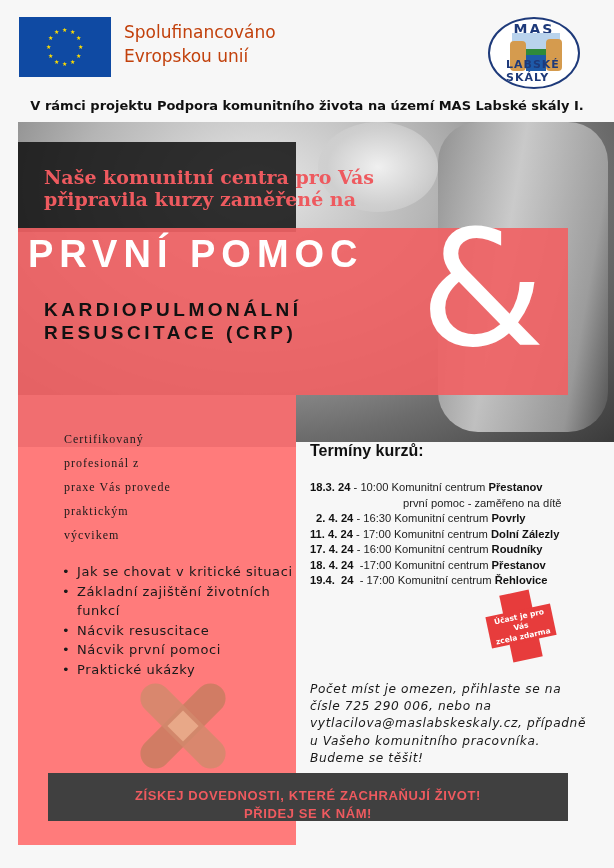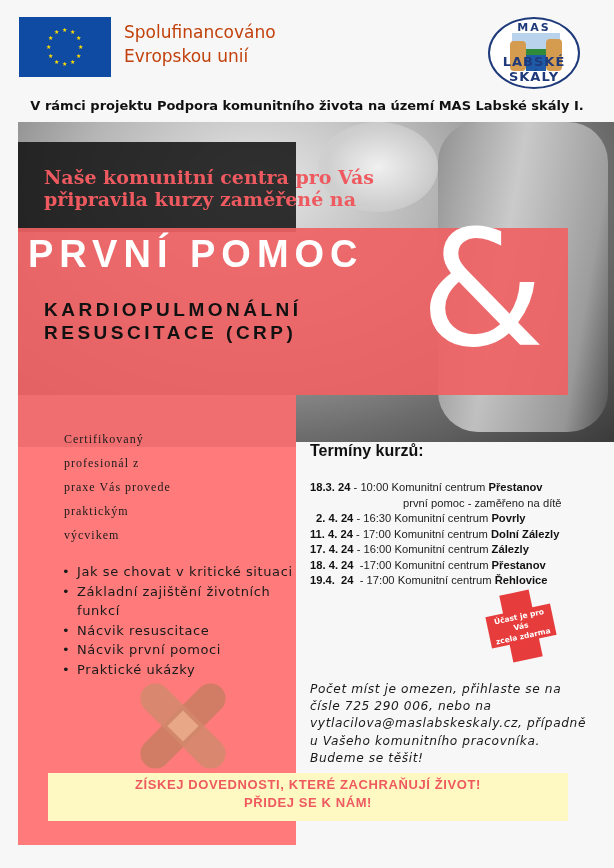--- a/index.html
+++ b/index.html
@@ -9,22 +9,22 @@
   .header { position: absolute; left: 0; top: 0; width: 614px; height: 122px; background: #f7f7f7; }
   .eu-flag { position: absolute; left: 19px; top: 17px; width: 92px; height: 60px; background: #0f4aa3; }
   .eu-flag .star { position: absolute; color: #ffdd00; font-size: 6px; line-height: 6px; }
   .eu-text { position: absolute; left: 124px; top: 20px; font-family: "DejaVu Sans", sans-serif; font-size: 17px; line-height: 24px; color: #c2410c; }
   .mas-logo { position: absolute; left: 488px; top: 17px; width: 92px; height: 72px; border: 2px solid #1e3a7a; border-radius: 50%; background: #fff; overflow: hidden; }
   .mas-logo .sky { position: absolute; left: 22px; top: 14px; width: 48px; height: 28px; background: #b9d3ec; }
   .mas-logo .rock1 { position: absolute; left: 20px; top: 22px; width: 16px; height: 30px; background: #d59b4e; border-radius: 4px; }
   .mas-logo .rock2 { position: absolute; left: 56px; top: 20px; width: 16px; height: 32px; background: #d59b4e; border-radius: 4px; }
   .mas-logo .water { position: absolute; left: 36px; top: 36px; width: 20px; height: 16px; background: #1e5aa8; }
   .mas-logo .trees { position: absolute; left: 30px; top: 30px; width: 32px; height: 8px; background: #2f8a3a; }
-  .mas-logo .t1 { position: absolute; top: 2px; left: 0; width: 100%; text-align: center; font-size: 11px; font-weight: bold; color: #1e3a7a; letter-spacing: 2px; }
-  .mas-logo .t2 { position: absolute; bottom: 3px; left: 0; width: 100%; text-align: center; font-size: 13px; font-weight: bold; color: #1e3a7a; letter-spacing: 1px; }
+  .mas-logo .t1 { position: absolute; top: 2px; left: 0; width: 100%; text-align: center; font-size: 14px; font-weight: bold; color: #1e3a7a; letter-spacing: 2px; }
+  .mas-logo .t2 { position: absolute; bottom: 3px; left: 16px; width: 100%; font-size: 11px; font-weight: bold; color: #1e3a7a; letter-spacing: 1px; }
   .project-line { position: absolute; left: 0; top: 98px; width: 614px; text-align: center; font-size: 13px; font-weight: bold; color: #111; }
 
   .photo { position: absolute; left: 18px; top: 122px; width: 596px; height: 320px;
            background: radial-gradient(ellipse at 40% 20%, #e8e8e8 0%, #b5b5b5 35%, #6c6c6c 70%, #3a3a3a 100%); }
   .photo .face { position: absolute; left: 300px; top: 0px; width: 120px; height: 90px; background: radial-gradient(ellipse at center, #f0f0f0 0%, #cfcfcf 60%, transparent 100%); border-radius: 50%; }
   .photo .arm { position: absolute; left: 420px; top: 0; width: 170px; height: 310px; background: linear-gradient(100deg, #8a8a8a, #d8d8d8 40%, #a9a9a9 80%, #555); border-radius: 40px; opacity: .8; }
 
   .dark-box { position: absolute; left: 18px; top: 142px; width: 278px; height: 90px; background: rgba(15,15,15,0.85); }
   .intro { position: absolute; left: 44px; top: 166px; width: 380px; font-family: "DejaVu Serif", serif; font-weight: bold; font-size: 19px; line-height: 22px; color: #ee5a5f; }
 
@@ -51,21 +51,21 @@
   .schedule .row { font-family: "Liberation Sans", sans-serif; font-size: 11.2px; line-height: 15.5px; color: #222; white-space: nowrap; }
   .schedule .row b { color: #111; }
   .schedule .note { padding-left: 93px; }
   .free-cross { position: absolute; left: 488px; top: 602px; width: 66px; height: 48px; transform: rotate(-12deg); }
   .free-cross .v { position: absolute; left: 18px; top: -10px; width: 30px; height: 68px; background: #e73c3c; }
   .free-cross .h { position: absolute; left: 0; top: 8px; width: 66px; height: 32px; background: #e73c3c; }
   .free-cross .lbl { position: absolute; left: 0; top: 10px; width: 66px; text-align: center; font-size: 7.5px; line-height: 10px; color: #fff; font-weight: bold; }
 
   .contact { position: absolute; left: 310px; top: 660px; width: 300px; font-family: "DejaVu Sans", sans-serif; font-style: italic; font-size: 12.2px; line-height: 17.2px; color: #1a1a1a; letter-spacing: .6px; margin-top: 21px; }
 
-  .cta { position: absolute; left: 48px; top: 773px; width: 520px; height: 48px; background: #fef9c3; text-align: center; padding-top: 3px; }
+  .cta { position: absolute; left: 48px; top: 773px; width: 520px; height: 48px; background: #404040; text-align: center; padding-top: 14px; }
   .cta div { font-family: "Liberation Sans", sans-serif; font-weight: bold; font-size: 13px; line-height: 18px; letter-spacing: .6px; color: #ee5a5f; }
 </style>
 </head>
 <body>
 
 <div class="header">
   <div class="eu-flag">
     <span class="star" style="left:43px;top:10px">★</span>
     <span class="star" style="left:51px;top:12px">★</span>
     <span class="star" style="left:57px;top:18px">★</span>
@@ -137,21 +137,21 @@
     <div class="pad"></div>
 </div>
 
 <div class="right-box"></div>
 <div class="terms-title">Termíny kurzů:</div>
 <div class="schedule">
   <div class="row"><b>18.3. 24</b><span> - 10:00 Komunitní centrum </span><b>Přestanov</b></div>
   <div class="row note"><span>první pomoc - zaměřeno na dítě</span></div>
   <div class="row" style="padding-left:6px"><b>  2. 4. 24</b><span> - 16:30 Komunitní centrum </span><b>Povrly</b></div>
   <div class="row"><b>11. 4. 24</b><span> - 17:00 Komunitní centrum </span><b>Dolní Zálezly</b></div>
-  <div class="row"><b>17. 4. 24</b><span> - 16:00 Komunitní centrum </span><b>Zálezly</b></div>
+  <div class="row"><b>17. 4. 24</b><span> - 16:00 Komunitní centrum </span><b>Roudníky</b></div>
   <div class="row"><b>18. 4. 24</b><span style="white-space:pre">  -17:00 Komunitní centrum </span><b>Přestanov</b></div>
   <div class="row"><b style="white-space:pre">19.4.  24</b><span style="white-space:pre">  - 17:00 Komunitní centrum </span><b>Řehlovice</b></div>
 </div>
 
 <div class="free-cross">
   <div class="v"></div>
     <div class="h"></div>
   <div class="lbl">
     <div>Účast je pro Vás</div>
     <div>zcela zdarma</div>

